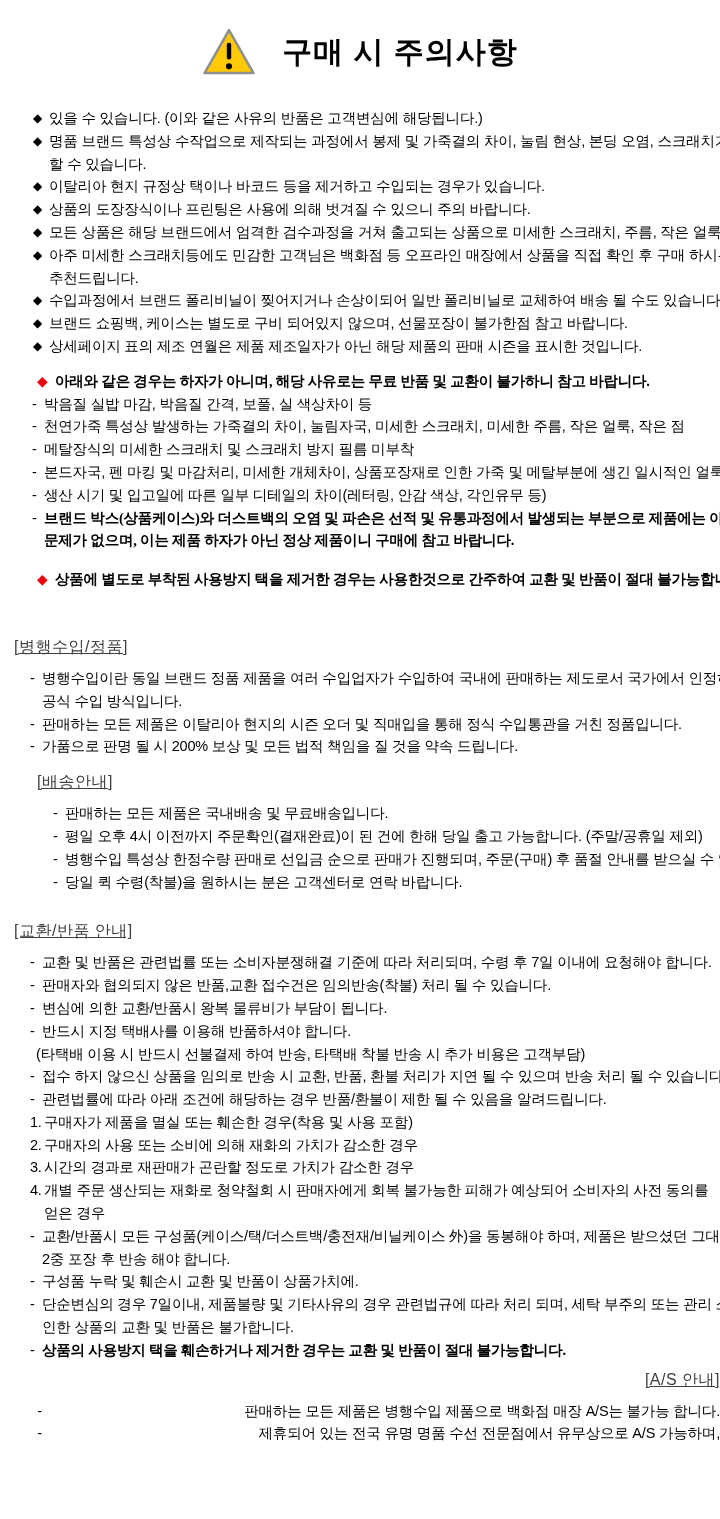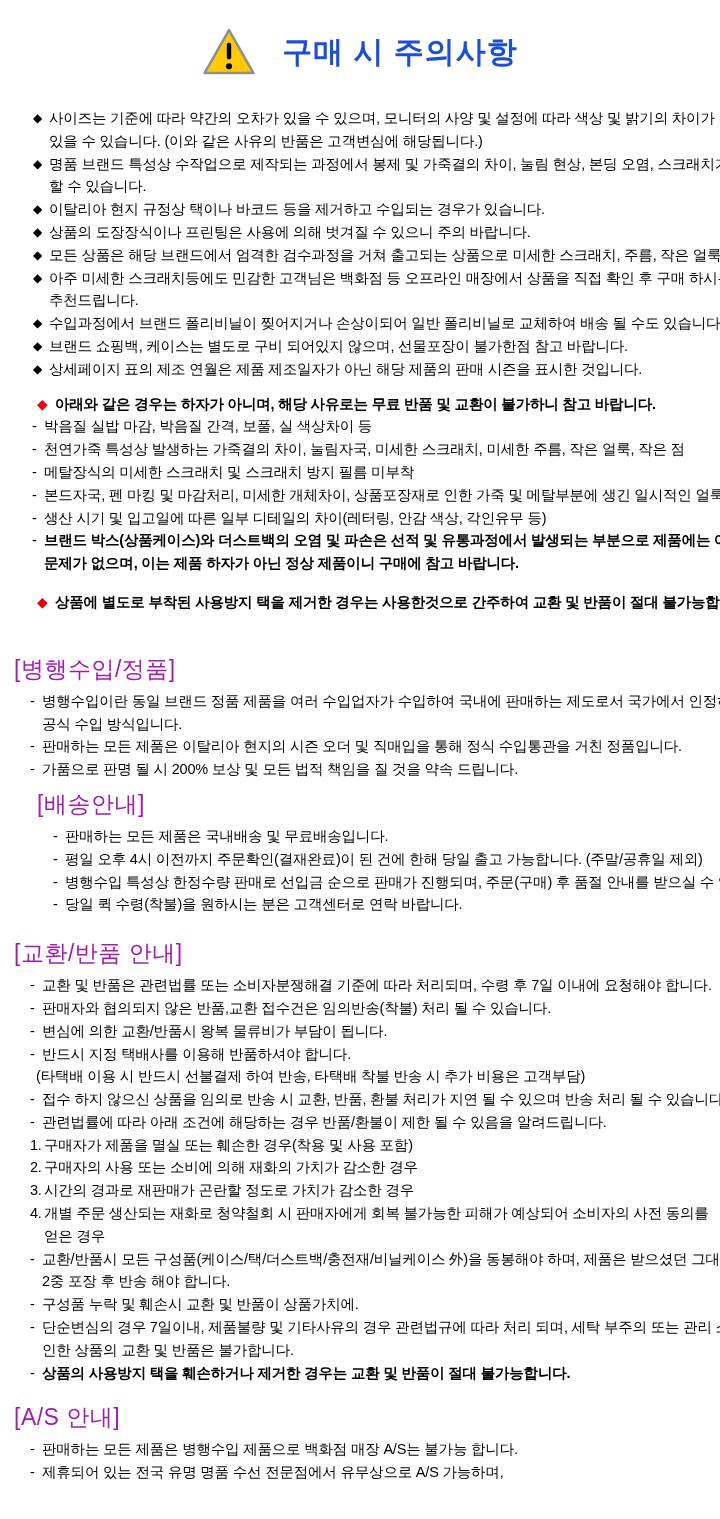--- a/index.html
+++ b/index.html
@@ -2,49 +2,49 @@
 <html><head>
 <meta charset="utf-8">
 <style>
   html,body{margin:0;padding:0;background:#ffffff;}
   body{width:720px;height:1519px;overflow:hidden;
        font-family:"Liberation Sans","DejaVu Sans",sans-serif;color:#000;}
   .page{width:720px;height:1519px;background:#fff;position:relative;}
 
   
   .hdr{display:flex;align-items:center;justify-content:center;gap:26px;padding-top:27px;}
-  .hdr h1{margin:0;font-size:30px;font-weight:700;letter-spacing:1px;color:#1d4ed8;}
+  .hdr h1{margin:0;font-size:30px;font-weight:700;letter-spacing:1px;color:#000000;}
   .warn-ic{width:54px;height:50px;display:block;}
 
   
   .list{font-size:14.5px;letter-spacing:-0.2px;}
   .row{display:flex;align-items:flex-start;}
-  .row.bold .line{font-weight:700;}
+  .row.bold .line{font-weight:700;font-family:Liberation Serif, serif;}
   .mk{flex:0 0 auto;line-height:22.8px;white-space:pre;}
   .mk.bk{width:16px;font-size:12px;}
   .mk.rd{width:18px;font-size:14px;color:#e8000d;}
   .mk.hy{width:12px;}
   .mk.num{width:14px;}
   .mk.none{width:6px;}
   .txt{flex:1 1 auto;min-width:0;}
   .line{line-height:22.8px;white-space:nowrap;}
 
   .intro{margin-top:30px;padding-left:33px;}
   .defect{margin-top:12px;padding-left:32px;}
   .defect .row.redrow{padding-left:5px;}
   .tagwarn{margin-top:16px;padding-left:37px;}
 
   
   .section{padding-left:14px;}
-  .section h2{margin:0 0 7px 0;font-size:23px;font-weight:400;color:#a21caf;letter-spacing:0.5px;line-height:27px;}
+  .section h2{margin:0 0 7px 0;font-size:16px;font-weight:400;color:#404040;letter-spacing:0.5px;line-height:27px;text-decoration:underline;}
   .section .list{padding-left:16px;}
   .section.s0{margin-top:42px;}
   .section.s1{margin-top:10px;margin-left:23px;}
   .section.s2{margin-top:24px;}
-  .section.s3{margin-top:20px;}
+  .section.s3{margin-top:4px;text-align:right;}
 </style>
 </head>
 <body>
 
 <div class="page">
   <header class="hdr">
     <span>
       <svg class="warn-ic" viewBox="0 0 64 58" aria-hidden="true">
         <path d="M32 3 L61 54 L3 54 Z" fill="#ffca05" stroke="#8f8f8f" stroke-width="3" stroke-linejoin="round"></path>
         <rect x="29.4" y="18" width="5.2" height="20" rx="2.4" fill="#000"></rect>
@@ -52,21 +52,20 @@
       </svg>
     </span>
     <h1>구매 시 주의사항</h1>
   </header>
 
   <main>
     <div class="list intro">
         <div class="row">
           <span class="mk bk">◆</span>
           <div class="txt">
-            <div class="line">사이즈는 기준에 따라 약간의 오차가 있을 수 있으며, 모니터의 사양 및 설정에 따라 색상 및 밝기의 차이가</div>
             <div class="line">있을 수 있습니다. (이와 같은 사유의 반품은 고객변심에 해당됩니다.)</div>
           </div>
         </div>
         <div class="row">
           <span class="mk bk">◆</span>
           <div class="txt">
             <div class="line">명품 브랜드 특성상 수작업으로 제작되는 과정에서 봉제 및 가죽결의 차이, 눌림 현상, 본딩 오염, 스크래치가 발생</div>
             <div class="line">할 수 있습니다.</div>
           </div>
         </div>

